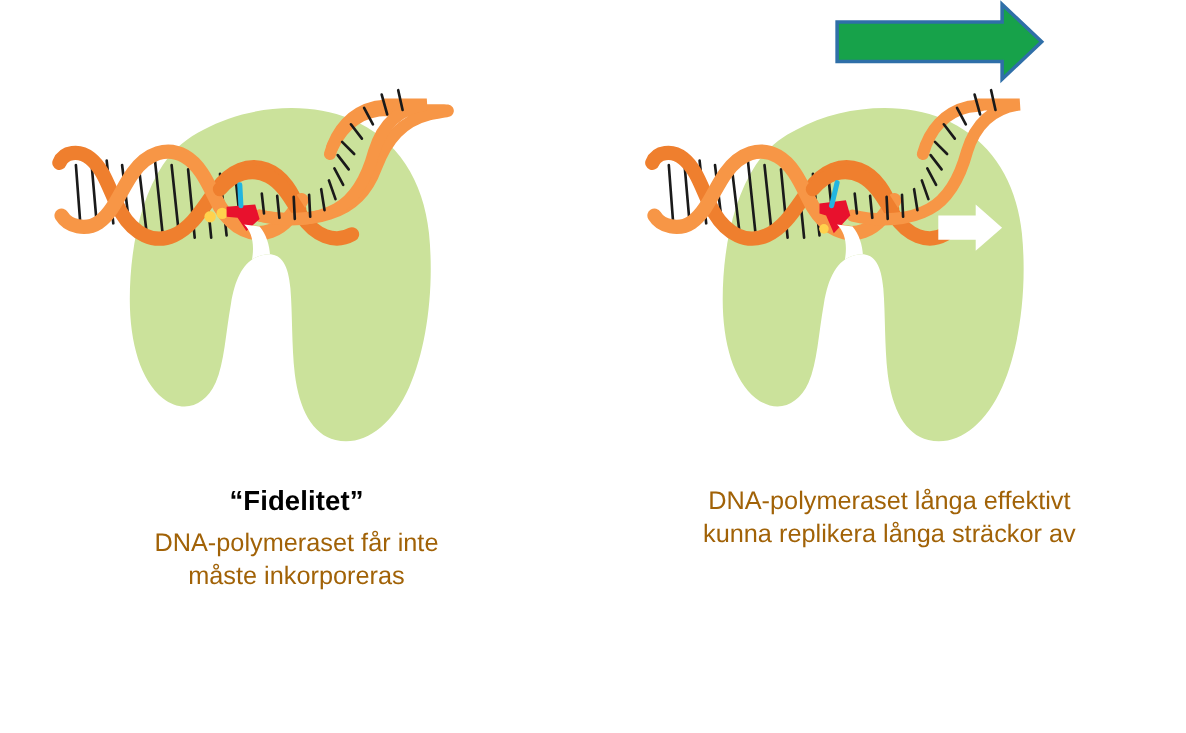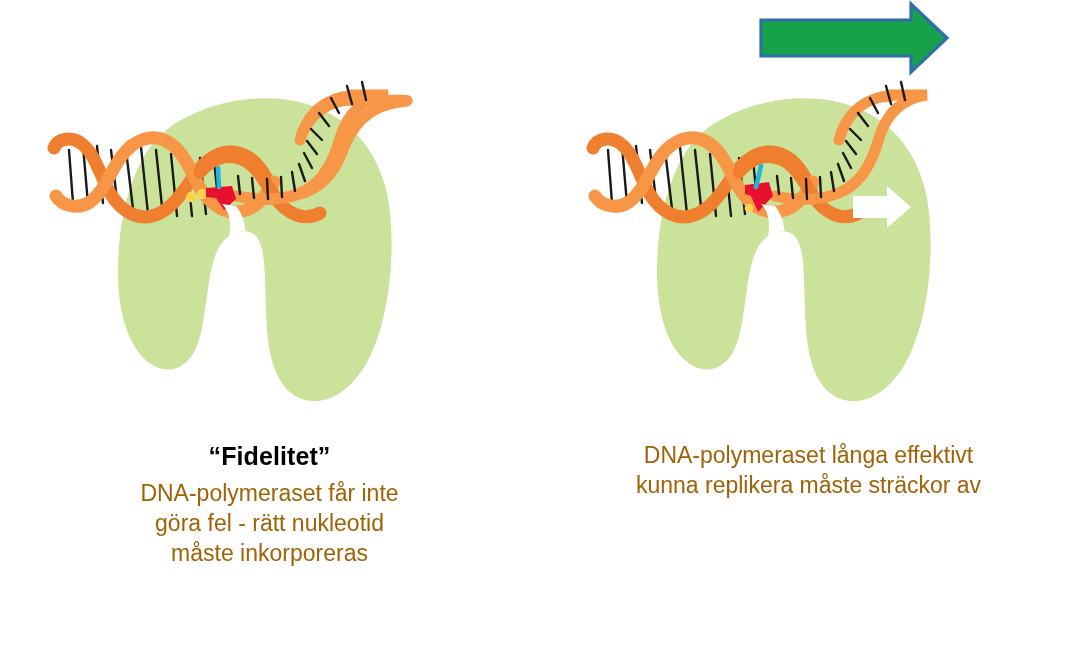--- a/index.html
+++ b/index.html
@@ -173,21 +173,20 @@
                      L206,426 C216,410 220,390 218,368 C216,344 210,322 212,300
                      C214,278 224,260 228,242 C232,224 230,212 222,204 Z" fill="#ffffff"></path>
           </g>
         </svg>
       </div>
 
       <div class="caption">
         <div class="caption-title">“Fidelitet”</div>
         <div class="caption-body">
           <span class="ln">DNA-polymeraset får inte</span>
-          <span class="ln">göra fel - rätt nukleotid</span>
           <span class="ln">måste inkorporeras</span>
         </div>
       </div>
     </div>
 
     <div class="panel">
       <div class="figure-wrap">
         <svg viewBox="0 0 539 430" xmlns="http://www.w3.org/2000/svg" aria-label="DNA polymerase processivity diagram">
           <defs>
             <clipPath id="blobClipR">
@@ -276,19 +275,19 @@
 
           <g>
             <path d="M314,196 L348,196 L348,186 L372,207 L348,228 L348,218 L314,218 Z" fill="#ffffff"></path>
           </g>
         </svg>
       </div>
 
       <div class="caption">
         <div class="caption-body">
           <span class="ln">DNA-polymeraset långa effektivt</span>
-          <span class="ln">kunna replikera måste sträckor av</span>
+          <span class="ln">kunna replikera långa sträckor av</span>
         </div>
       </div>
     </div>
 
   </div>
 </div>
 
 </body></html>

